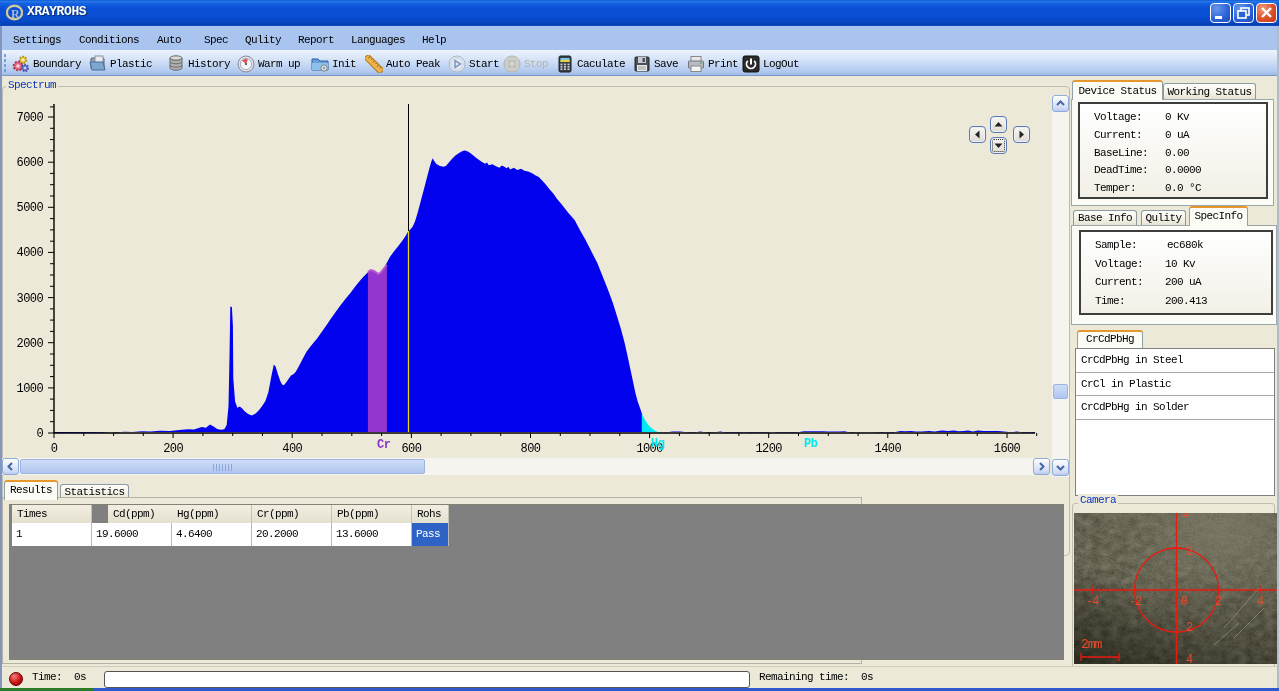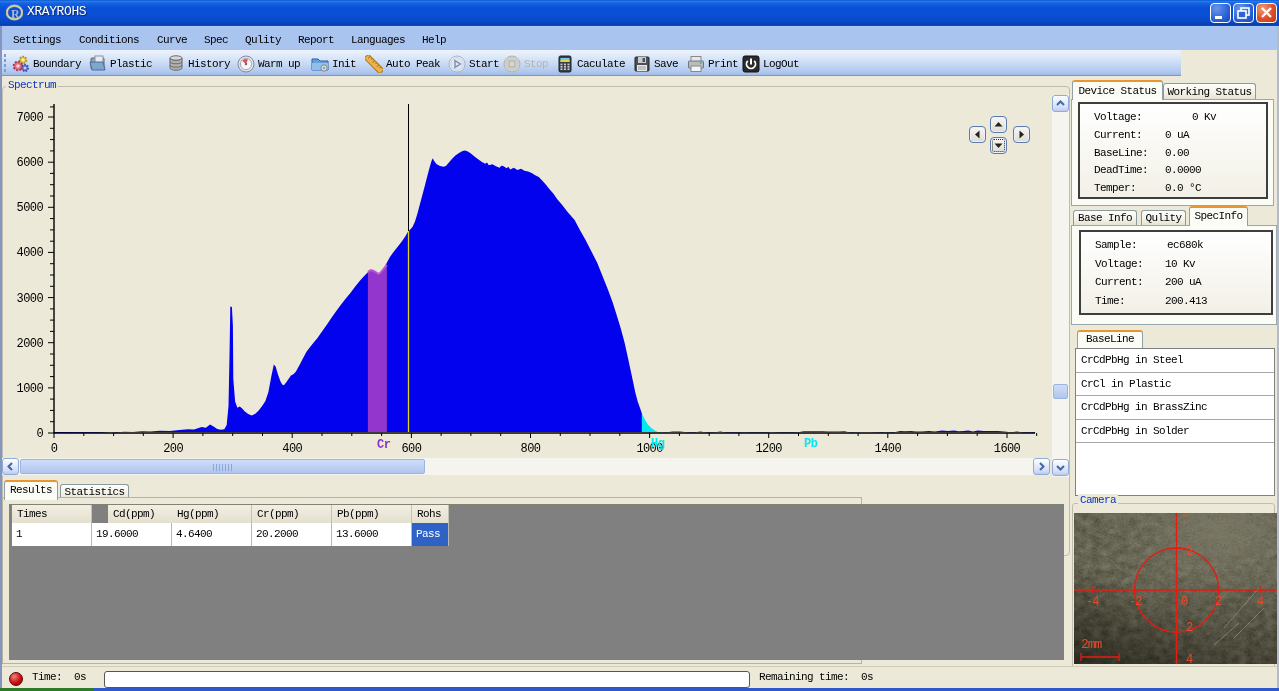--- a/index.html
+++ b/index.html
@@ -2,30 +2,30 @@
 <html><head><meta charset="utf-8">
 <style>
 *{margin:0;padding:0;box-sizing:border-box;-webkit-font-smoothing:antialiased}
 html,body{width:1279px;height:691px;overflow:hidden}
 body{font-family:"Liberation Mono",monospace;font-size:11px;letter-spacing:-0.6px;color:#000;background:#ece9d8;position:relative}
 .abs{position:absolute}
 
 #titlebar{position:absolute;left:0;top:0;width:1279px;height:26px;
 background:linear-gradient(180deg,#0b5bd3 0%,#2a77e8 6%,#1563e2 12%,#0a51d8 30%,#0a4fd5 60%,#0747c4 85%,#0540b2 94%,#0d4fc0 100%)}
 #titlebar .ticon{position:absolute;left:6px;top:4px;width:17px;height:17px}
-#titletext{position:absolute;left:27px;top:4px;font-size:13px;letter-spacing:-0.4px;font-weight:normal;color:#fff;text-shadow:1px 1px 1px #0a2a66}
+#titletext{position:absolute;left:27px;top:4px;font-size:13px;letter-spacing:-0.4px;font-weight:bold;color:#fff;text-shadow:1px 1px 1px #0a2a66}
 .tbtn{position:absolute;top:3px;width:21px;height:20px;border-radius:4px;border:1px solid #fff}
 #btn-min{left:1210px;background:radial-gradient(circle at 30% 25%,#6a96ea,#2a62d8 60%,#1c48b8)}
 #btn-max{left:1233px;background:radial-gradient(circle at 30% 25%,#6a96ea,#2a62d8 60%,#1c48b8)}
 #btn-close{left:1256px;background:radial-gradient(circle at 30% 25%,#f09a78,#dd4f2a 55%,#c23a14)}
 
 #menubar{position:absolute;left:2px;top:26px;width:1275px;height:24px;background:#a9c4ef}
 #menubar span{position:absolute;top:8px}
 
-#toolbar{position:absolute;left:2px;top:50px;width:1179px;height:26px;
+#toolbar{position:absolute;left:2px;top:50px;width:1275px;height:26px;
 background:linear-gradient(180deg,#eef3fc 0%,#dbe7f9 30%,#c4d7f4 60%,#b2c9ef 85%,#9fbbe8 100%);border-bottom:1px solid #7b96c8}
 .titem{position:absolute;top:5px;height:18px}
 .titem span{position:absolute;left:20px;top:3px;white-space:nowrap}
 .ticn{position:absolute;left:0;top:0;width:18px;height:18px}
 
 #client{position:absolute;left:0;top:77px;width:1279px;height:614px;background:#ece9d8}
 .gbox{position:absolute;border:1px solid #c0bdae;border-radius:4px}
 .gcap{position:absolute;color:#0a35c0;background:#ece9d8;padding:0 2px;white-space:nowrap}
 
 #spectrum-svg{position:absolute;left:0;top:0}
@@ -69,21 +69,21 @@
         <rect x="7" y="4" width="8" height="7" fill="none" stroke="#fff" stroke-width="1.6"></rect>
         <rect x="4" y="7" width="8" height="7" fill="#2a62d8" stroke="#fff" stroke-width="1.6"></rect>
       </svg></div>
  <div class="tbtn" id="btn-close"><svg width="19" height="18" viewBox="0 0 19 18">
         <path d="M5 4 L14 13 M14 4 L5 13" stroke="#fff" stroke-width="2.4"></path>
       </svg></div>
 </div>
 <div id="menubar">
  <span style="left:11px">Settings</span>
  <span style="left:77px">Conditions</span>
- <span style="left:155px">Curve</span>
+ <span style="left:155px">Auto</span>
  <span style="left:202px">Spec</span>
  <span style="left:243px">Qulity</span>
  <span style="left:296px">Report</span>
  <span style="left:349px">Languages</span>
  <span style="left:420px">Help</span>
 </div>
 <div id="toolbar">
  <svg class="abs" style="left:1px;top:2px" width="6" height="22" viewBox="0 0 6 22">
       <g fill="#7a9cd8">
         <rect x="1" y="2" width="2" height="3"></rect>
@@ -345,21 +345,21 @@
 <div style="position:absolute;left:192px;top:4px;width:21px;height:7px;background:repeating-linear-gradient(90deg,#8aa6dc 0 1px,transparent 1px 3px)"></div>
     </div>
 
  <div id="rightpanel">
 
  <div class="tab active" style="left:1072px;top:3px;width:91px;height:20px;line-height:18px">Device Status</div>
  <div class="tab" style="left:1163px;top:6px;width:93px;height:17px;line-height:16px">Working Status</div>
  <div class="pane" style="left:1071px;top:22px;width:203px;height:107px"></div>
  <div class="dbox" style="left:1078px;top:25px;width:190px;height:97px"></div>
  <div class="drow" style="left:1094px;top:34px">Voltage:</div>
-      <div class="drow" style="left:1192px;top:34px">0 Kv</div>
+      <div class="drow" style="left:1165px;top:34px">0 Kv</div>
  <div class="drow" style="left:1094px;top:52px">Current:</div>
       <div class="drow" style="left:1165px;top:52px">0 uA</div>
  <div class="drow" style="left:1094px;top:70px">BaseLine:</div>
       <div class="drow" style="left:1165px;top:70px">0.00</div>
  <div class="drow" style="left:1094px;top:87px">DeadTime:</div>
       <div class="drow" style="left:1165px;top:87px">0.0000</div>
  <div class="drow" style="left:1094px;top:105px">Temper:</div>
       <div class="drow" style="left:1165px;top:105px">0.0 °C</div>
 
  <div class="tab" style="left:1073px;top:133px;width:64px;height:16px;line-height:15px">Base Info</div>
@@ -369,25 +369,24 @@
  <div class="dbox" style="left:1079px;top:153px;width:194px;height:85px"></div>
  <div class="drow" style="left:1095px;top:162px">Sample:</div>
       <div class="drow" style="left:1167px;top:162px">ec680k</div>
  <div class="drow" style="left:1095px;top:181px">Voltage:</div>
       <div class="drow" style="left:1165px;top:181px">10 Kv</div>
  <div class="drow" style="left:1095px;top:199px">Current:</div>
       <div class="drow" style="left:1165px;top:199px">200 uA</div>
  <div class="drow" style="left:1095px;top:218px">Time:</div>
       <div class="drow" style="left:1165px;top:218px">200.413</div>
 
- <div class="tab active" style="left:1077px;top:253px;width:66px;height:18px;line-height:15px">BaseLine</div>
+ <div class="tab active" style="left:1077px;top:253px;width:66px;height:18px;line-height:15px">CrCdPbHg</div>
  <div id="wslist" style="left:1075px;top:271px;width:200px;height:148px">
   <div class="wsrow">CrCdPbHg in Steel</div>
   <div class="wsrow">CrCl in Plastic</div>
-  <div class="wsrow">CrCdPbHg in BrassZinc</div>
   <div class="wsrow">CrCdPbHg in Solder</div>
  </div>
 
  <div class="gbox" style="left:1072px;top:426px;width:203px;height:182px;border-radius:3px"></div>
  <div class="gcap" style="left:1078px;top:417px">Camera</div>
  <div id="camera" style="position:absolute;left:1074px;top:436px;width:203px;height:151px;overflow:hidden"><svg width="203" height="151" viewBox="0 0 203 151">
 <defs>
 <filter id="nz" x="0" y="0" width="100%" height="100%">
               <feTurbulence type="fractalNoise" baseFrequency="0.11 0.14" numOctaves="4" seed="11"></feTurbulence>
               <feColorMatrix type="matrix" values="0 0 0 0 0.32 0 0 0 0 0.31 0 0 0 0 0.22 0.9 0.9 0.9 0 -0.9"></feColorMatrix>

